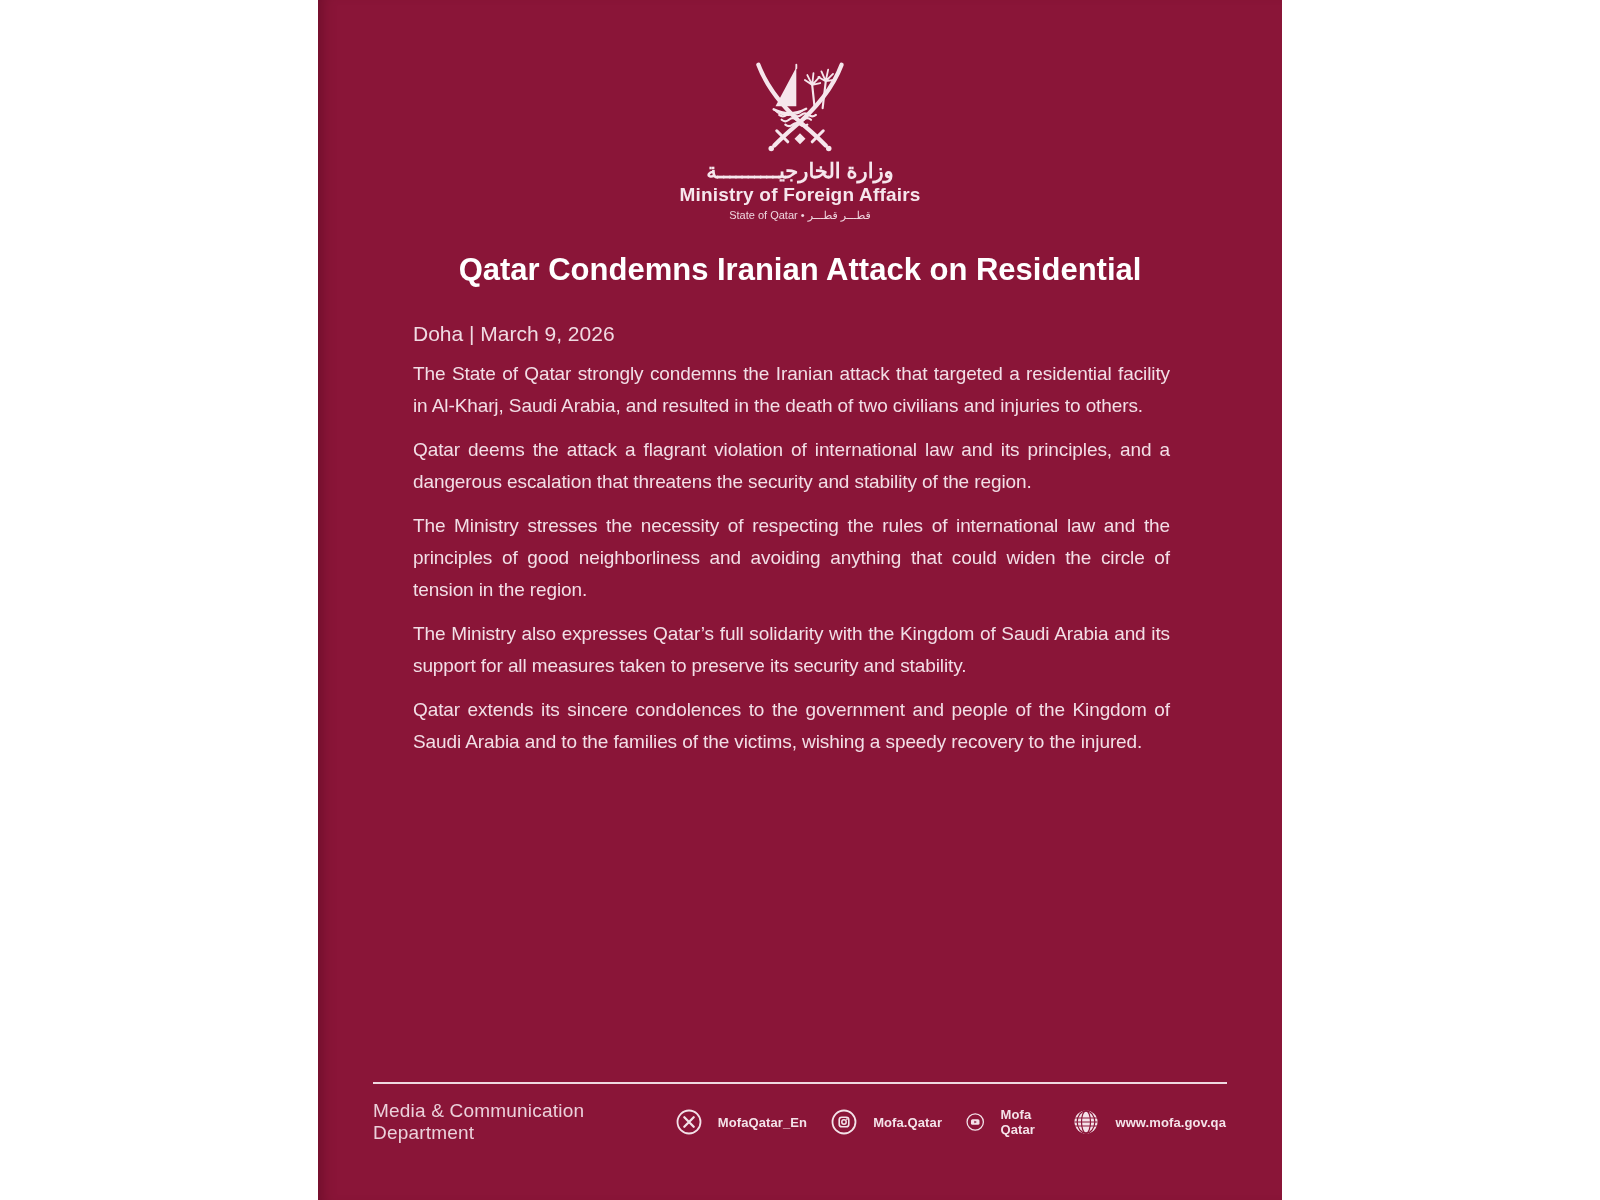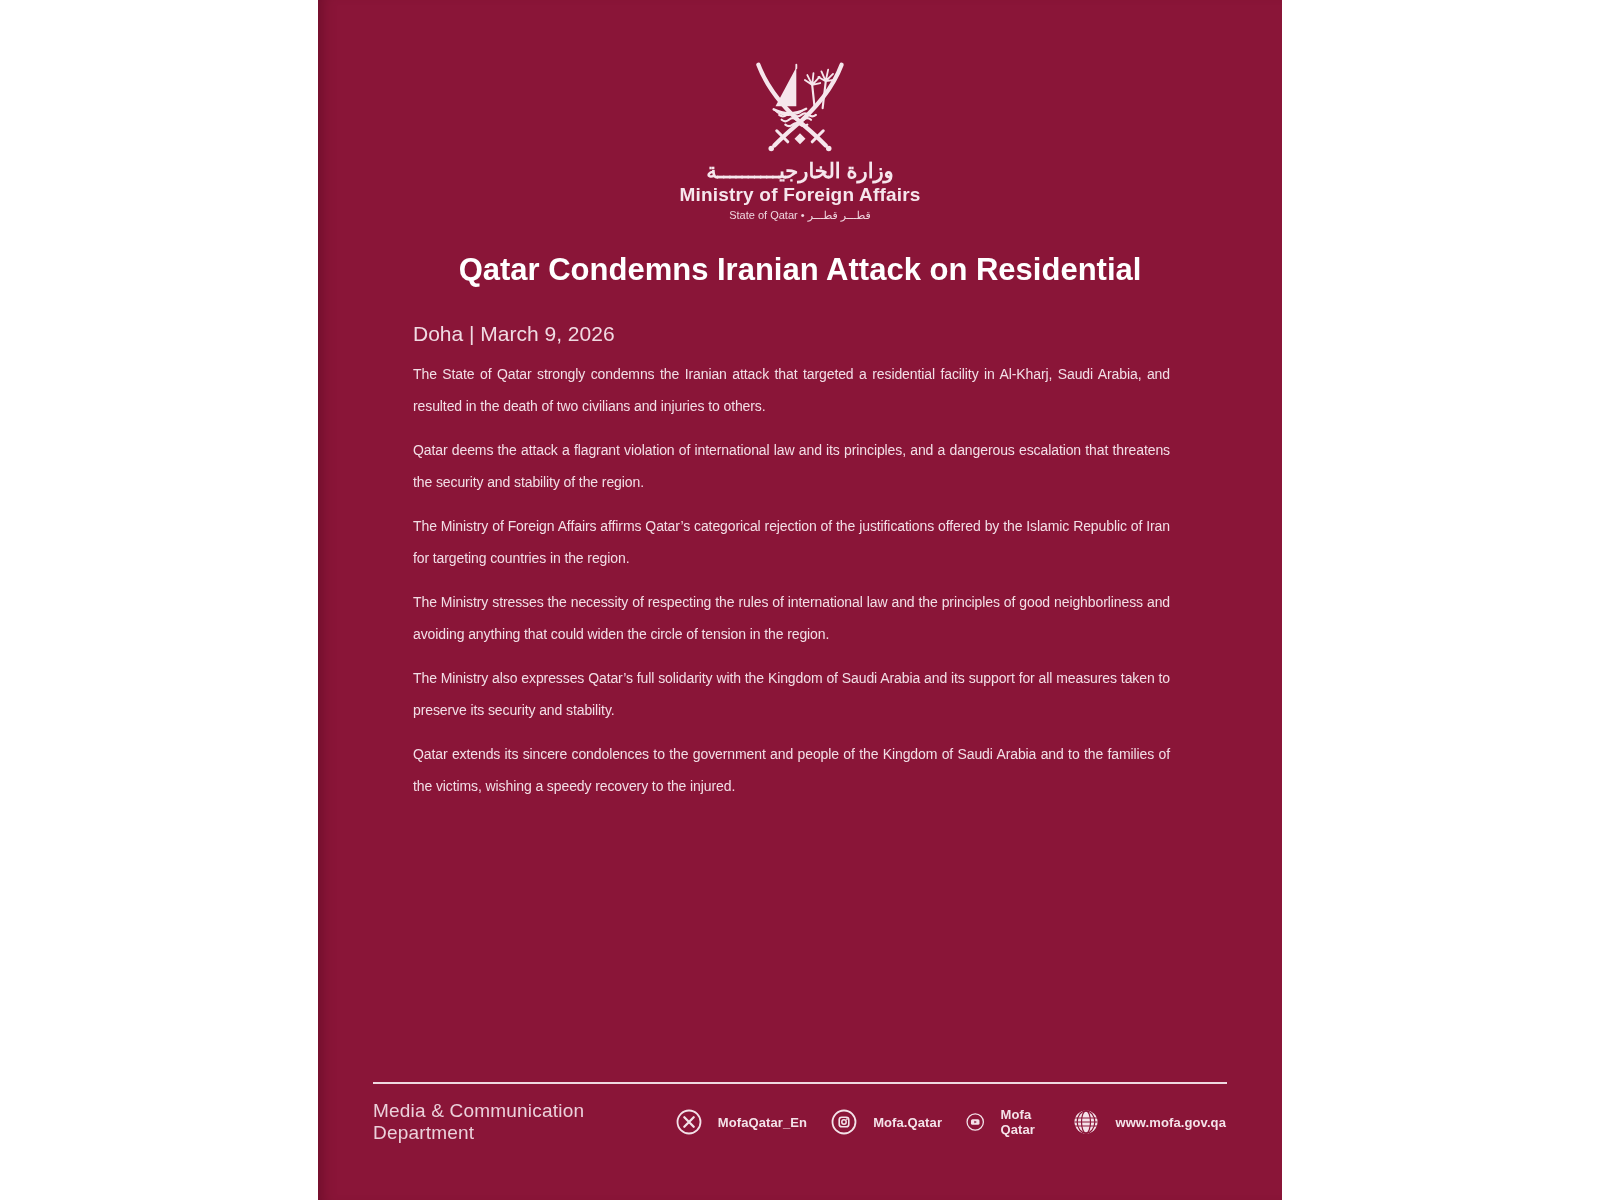--- a/index.html
+++ b/index.html
@@ -72,21 +72,21 @@
   }
   .dateline {
     margin-top: 30px;
     margin-bottom: 12px;
     font-size: 21px;
     line-height: 25px;
     color: #F0DAE2;
   }
   .content p {
     margin: 0 0 12px 0;
-    font-size: 14px;
+    font-size: 19px;
     line-height: 32px;
     text-align: justify;
     letter-spacing: -0.1px;
     color: #F2DEE6;
   }
   .divider {
     position: absolute;
     left: 55px;
     right: 55px;
     top: 1082px;
@@ -172,21 +172,20 @@
     </div>
 
     <h1 class="headline">
       <span>Qatar Condemns Iranian Attack on Residential</span><br>
     </h1>
 
     <div class="content">
       <div class="dateline">Doha | March 9, 2026</div>
       <p>The State of Qatar strongly condemns the Iranian attack that targeted a residential facility in Al-Kharj, Saudi Arabia, and resulted in the death of two civilians and injuries to others.</p>
       <p>Qatar deems the attack a flagrant violation of international law and its principles, and a dangerous escalation that threatens the security and stability of the region.</p>
-      <p>The Ministry of Foreign Affairs affirms Qatar’s categorical rejection of the justifications offered by the Islamic Republic of Iran for targeting countries in the region.</p>
       <p>The Ministry stresses the necessity of respecting the rules of international law and the principles of good neighborliness and avoiding anything that could widen the circle of tension in the region.</p>
       <p>The Ministry also expresses Qatar’s full solidarity with the Kingdom of Saudi Arabia and its support for all measures taken to preserve its security and stability.</p>
       <p>Qatar extends its sincere condolences to the government and people of the Kingdom of Saudi Arabia and to the families of the victims, wishing a speedy recovery to the injured.</p>
     </div>
 
     <div class="divider"></div>
 
     <div class="footer">
       <div class="dept">Media &amp; Communication Department</div>
 

